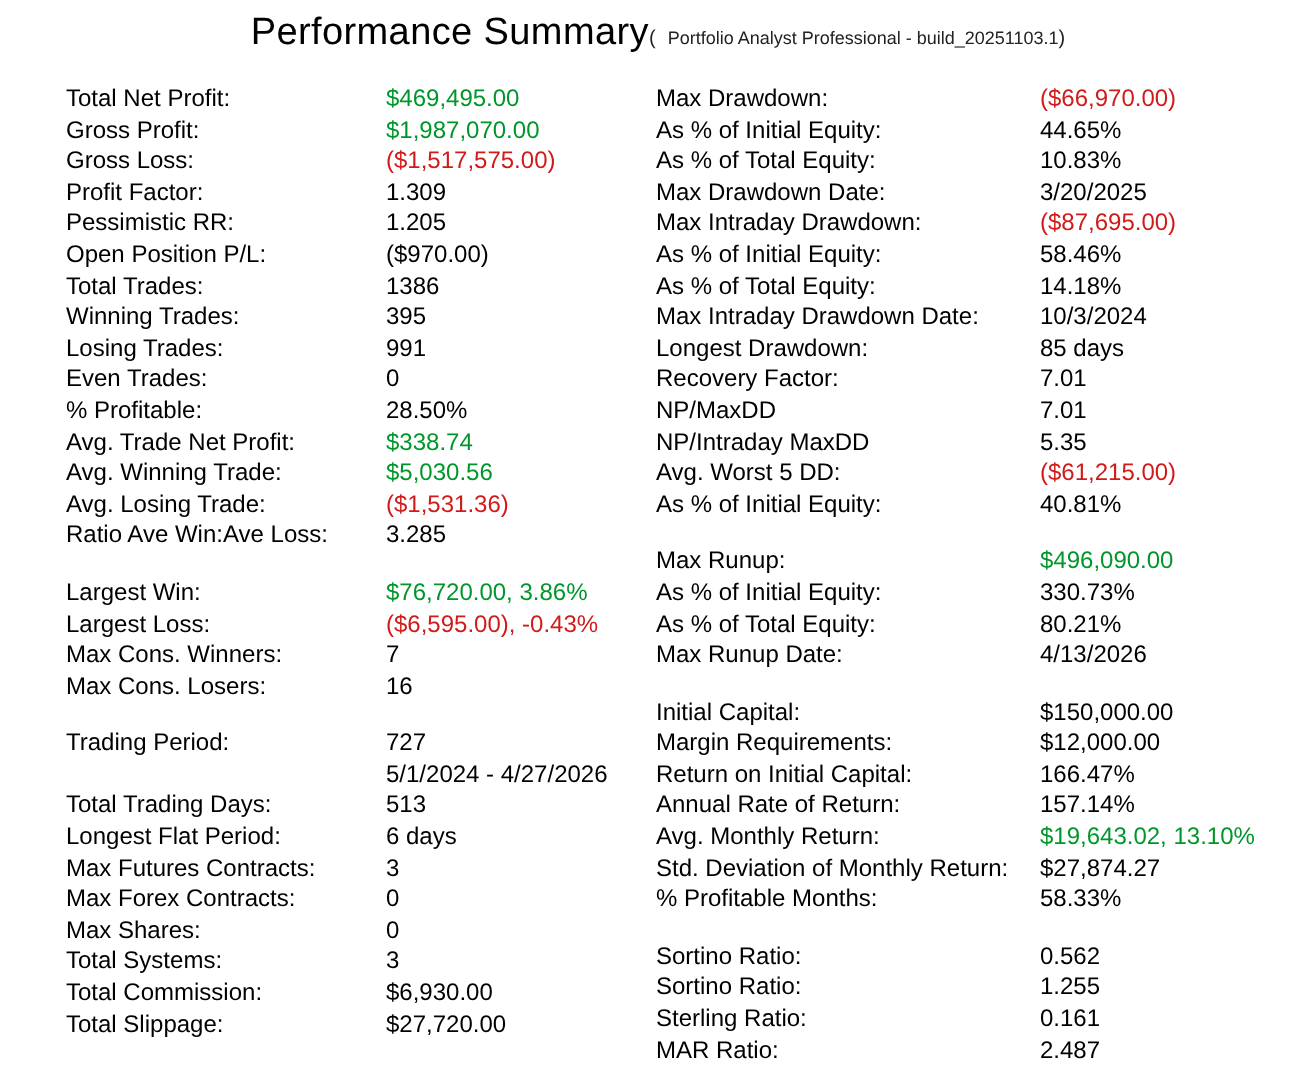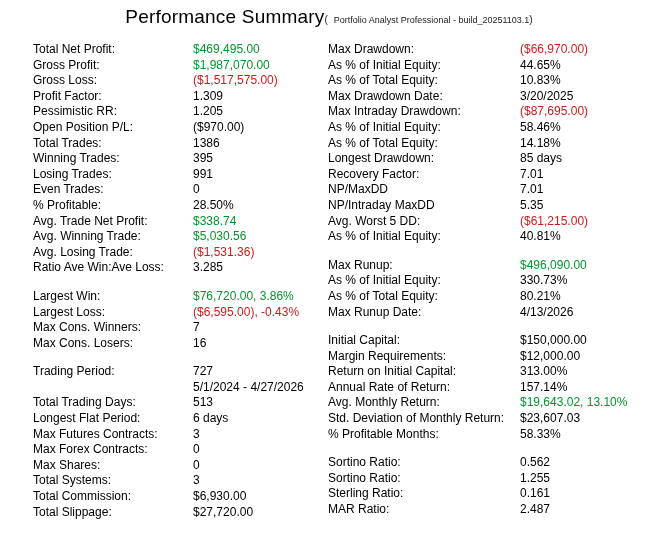--- a/index.html
+++ b/index.html
@@ -236,20 +236,24 @@
           </tr>
           <tr>
             <td class="label">As % of Initial Equity:</td>
             <td class="value neu">58.46%</td>
           </tr>
           <tr>
             <td class="label">As % of Total Equity:</td>
             <td class="value neu">14.18%</td>
           </tr>
           <tr>
+            <td class="label">Max Intraday Drawdown Date:</td>
+            <td class="value neu">10/3/2024</td>
+          </tr>
+          <tr>
             <td class="label">Longest Drawdown:</td>
             <td class="value neu">85 days</td>
           </tr>
           <tr>
             <td class="label">Recovery Factor:</td>
             <td class="value neu">7.01</td>
           </tr>
           <tr>
             <td class="label">NP/MaxDD</td>
             <td class="value neu">7.01</td>
@@ -291,33 +295,33 @@
           <tr>
             <td class="label">Initial Capital:</td>
             <td class="value neu">$150,000.00</td>
           </tr>
           <tr>
             <td class="label">Margin Requirements:</td>
             <td class="value neu">$12,000.00</td>
           </tr>
           <tr>
             <td class="label">Return on Initial Capital:</td>
-            <td class="value neu">313.00%</td>
+            <td class="value neu">166.47%</td>
           </tr>
           <tr>
             <td class="label">Annual Rate of Return:</td>
             <td class="value neu">157.14%</td>
           </tr>
           <tr>
             <td class="label">Avg. Monthly Return:</td>
             <td class="value pos">$19,643.02, 13.10%</td>
           </tr>
           <tr>
             <td class="label">Std. Deviation of Monthly Return:</td>
-            <td class="value neu">$23,607.03</td>
+            <td class="value neu">$27,874.27</td>
           </tr>
           <tr>
             <td class="label">% Profitable Months:</td>
             <td class="value neu">58.33%</td>
           </tr>
           <tr class="spacer">
             <td colspan="2">&nbsp;</td>
           </tr>
           <tr>
             <td class="label">Sortino Ratio:</td>

